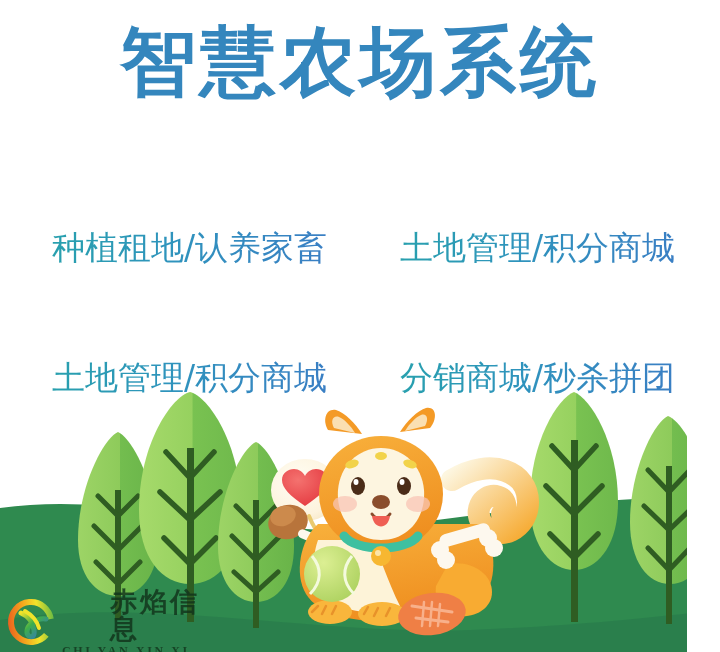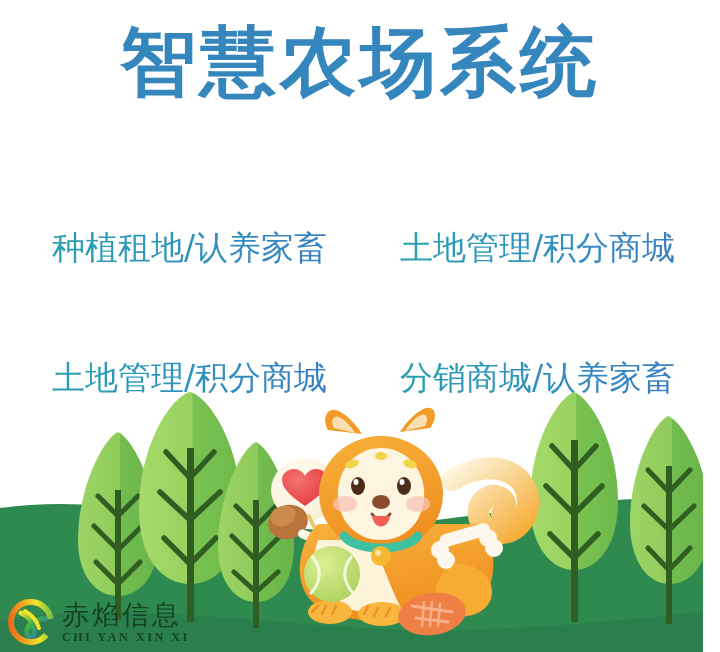--- a/index.html
+++ b/index.html
@@ -8,21 +8,20 @@
     background: #ffffff;
   }
   #canvas {
     position: relative;
     width: 687px;
     height: 652px;
     overflow: hidden;
     background: #ffffff;
     font-family: "Liberation Sans", "DejaVu Sans", sans-serif;
     user-select: none;
-    padding-left: 16px;
   }
 
   
   #title {
     position: absolute;
     top: 12px;
     left: 0;
     width: 720px;
     text-align: center;
     font-size: 76px;
@@ -72,25 +71,26 @@
     width: 210px;
     height: 52px;
     display: flex;
     align-items: center;
     gap: 6px;
   }
   #logo-mark { width: 50px; height: 50px; flex: 0 0 50px; }
   #logo-text { display: flex; flex-direction: column; line-height: 1; }
   #logo-cn {
     font-size: 27px;
-    font-weight: 400;
+    font-weight: 700;
     letter-spacing: 3px;
     color: #11331b;
     opacity: .82;
     font-family: "DejaVu Sans", "Liberation Sans", sans-serif;
+    margin-left: 48px;
   }
   #logo-en {
     font-size: 12px;
     font-weight: 700;
     letter-spacing: 2.6px;
     color: #11331b;
     opacity: .78;
     margin-top: 3px;
     font-family: Liberation Serif, serif;
   }
@@ -98,21 +98,21 @@
 </head>
 <body>
 
 <div id="canvas">
 
   <div id="title">智慧农场系统</div>
 
   <div class="feature" id="feat-0">种植租地/认养家畜</div>
   <div class="feature" id="feat-1">土地管理/积分商城</div>
   <div class="feature" id="feat-2">土地管理/积分商城</div>
-  <div class="feature" id="feat-3">分销商城/认养家畜</div>
+  <div class="feature" id="feat-3">分销商城/秒杀拼团</div>
 
   <div id="scene">
     <svg width="720" height="262" viewBox="0 0 720 262" xmlns="http://www.w3.org/2000/svg">
       <defs>
         <linearGradient id="leafA" x1="0" y1="0" x2="1" y2="0">
           <stop offset="0%" stop-color="#a6da6b"></stop>
           <stop offset="52%" stop-color="#96d15f"></stop>
           <stop offset="53%" stop-color="#79c251"></stop>
           <stop offset="100%" stop-color="#6fb94c"></stop>
         </linearGradient>

